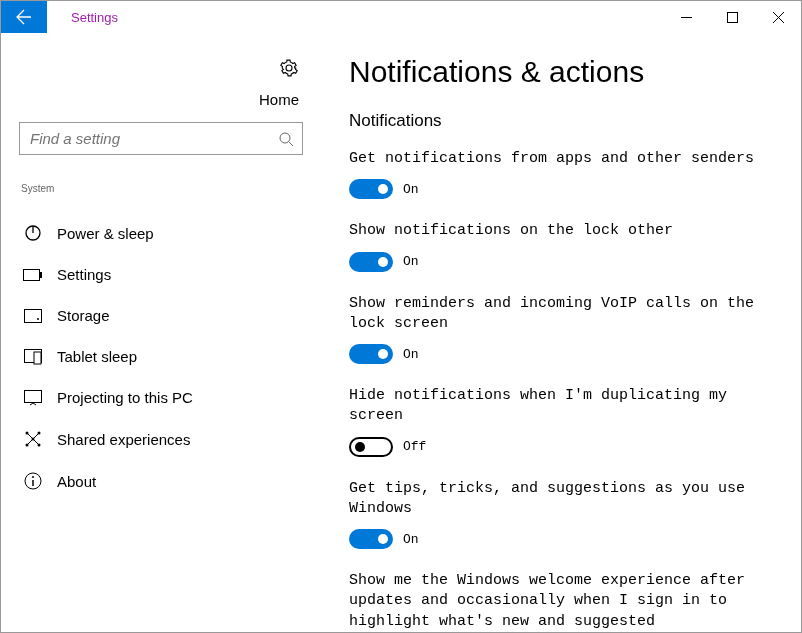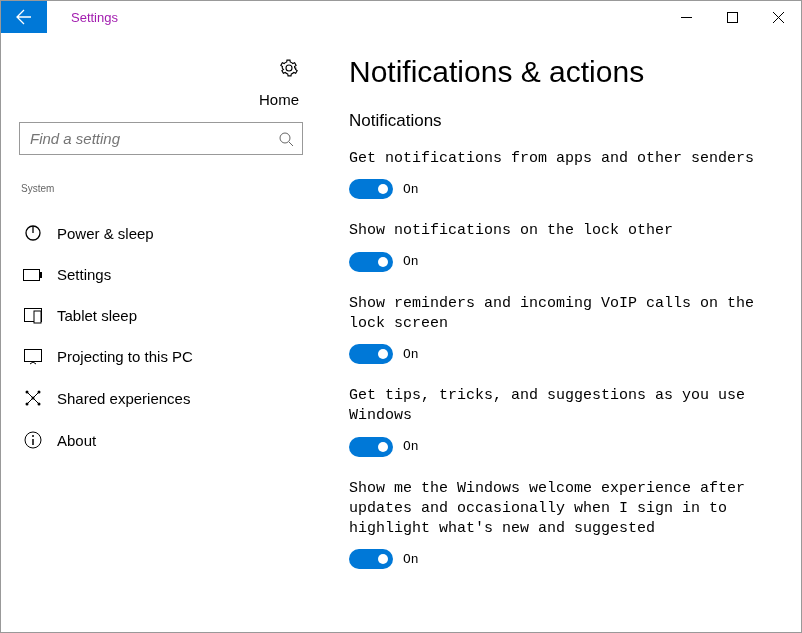--- a/index.html
+++ b/index.html
@@ -208,20 +208,29 @@
       <span class="icon">
           <svg width="20" height="12" viewBox="0 0 20 12">
             <rect x="0.5" y="0.5" width="16" height="11" stroke="#000" fill="none"></rect>
             <rect x="17" y="3" width="2" height="6" fill="#000"></rect>
           </svg>
         </span>
       <span>Settings</span>
     </div>
     <div class="nav-item">
       <span class="icon">
+          <svg width="18" height="14" viewBox="0 0 18 14">
+            <rect x="0.5" y="0.5" width="17" height="13" stroke="#000" fill="none"></rect>
+            <circle cx="14" cy="10" r="1" fill="#000"></circle>
+          </svg>
+        </span>
+      <span>Storage</span>
+    </div>
+    <div class="nav-item">
+      <span class="icon">
           <svg width="18" height="16" viewBox="0 0 18 16">
             <rect x="0.5" y="0.5" width="17" height="13" stroke="#000" fill="none"></rect>
             <rect x="10" y="3" width="7" height="12" stroke="#000" fill="#fff"></rect>
           </svg>
         </span>
       <span>Tablet sleep</span>
     </div>
     <div class="nav-item">
       <span class="icon">
           <svg width="18" height="16" viewBox="0 0 18 16">
@@ -282,20 +291,29 @@
         <div class="setting">
           <div class="setting-label">Show reminders and incoming VoIP calls on the lock screen</div>
           <div class="toggle-row">
             <div class="toggle on">
               <div class="knob"></div>
             </div>
             <span>On</span>
           </div>
         </div>
         <div class="setting">
+          <div class="setting-label">Hide notifications when I'm duplicating my screen</div>
+          <div class="toggle-row">
+            <div class="toggle off">
+              <div class="knob"></div>
+            </div>
+            <span>Off</span>
+          </div>
+        </div>
+        <div class="setting">
           <div class="setting-label">Get tips, tricks, and suggestions as you use Windows</div>
           <div class="toggle-row">
             <div class="toggle on">
               <div class="knob"></div>
             </div>
             <span>On</span>
           </div>
         </div>
         <div class="setting">
           <div class="setting-label">Show me the Windows welcome experience after updates and occasionally when I sign in to highlight what's new and suggested</div>

